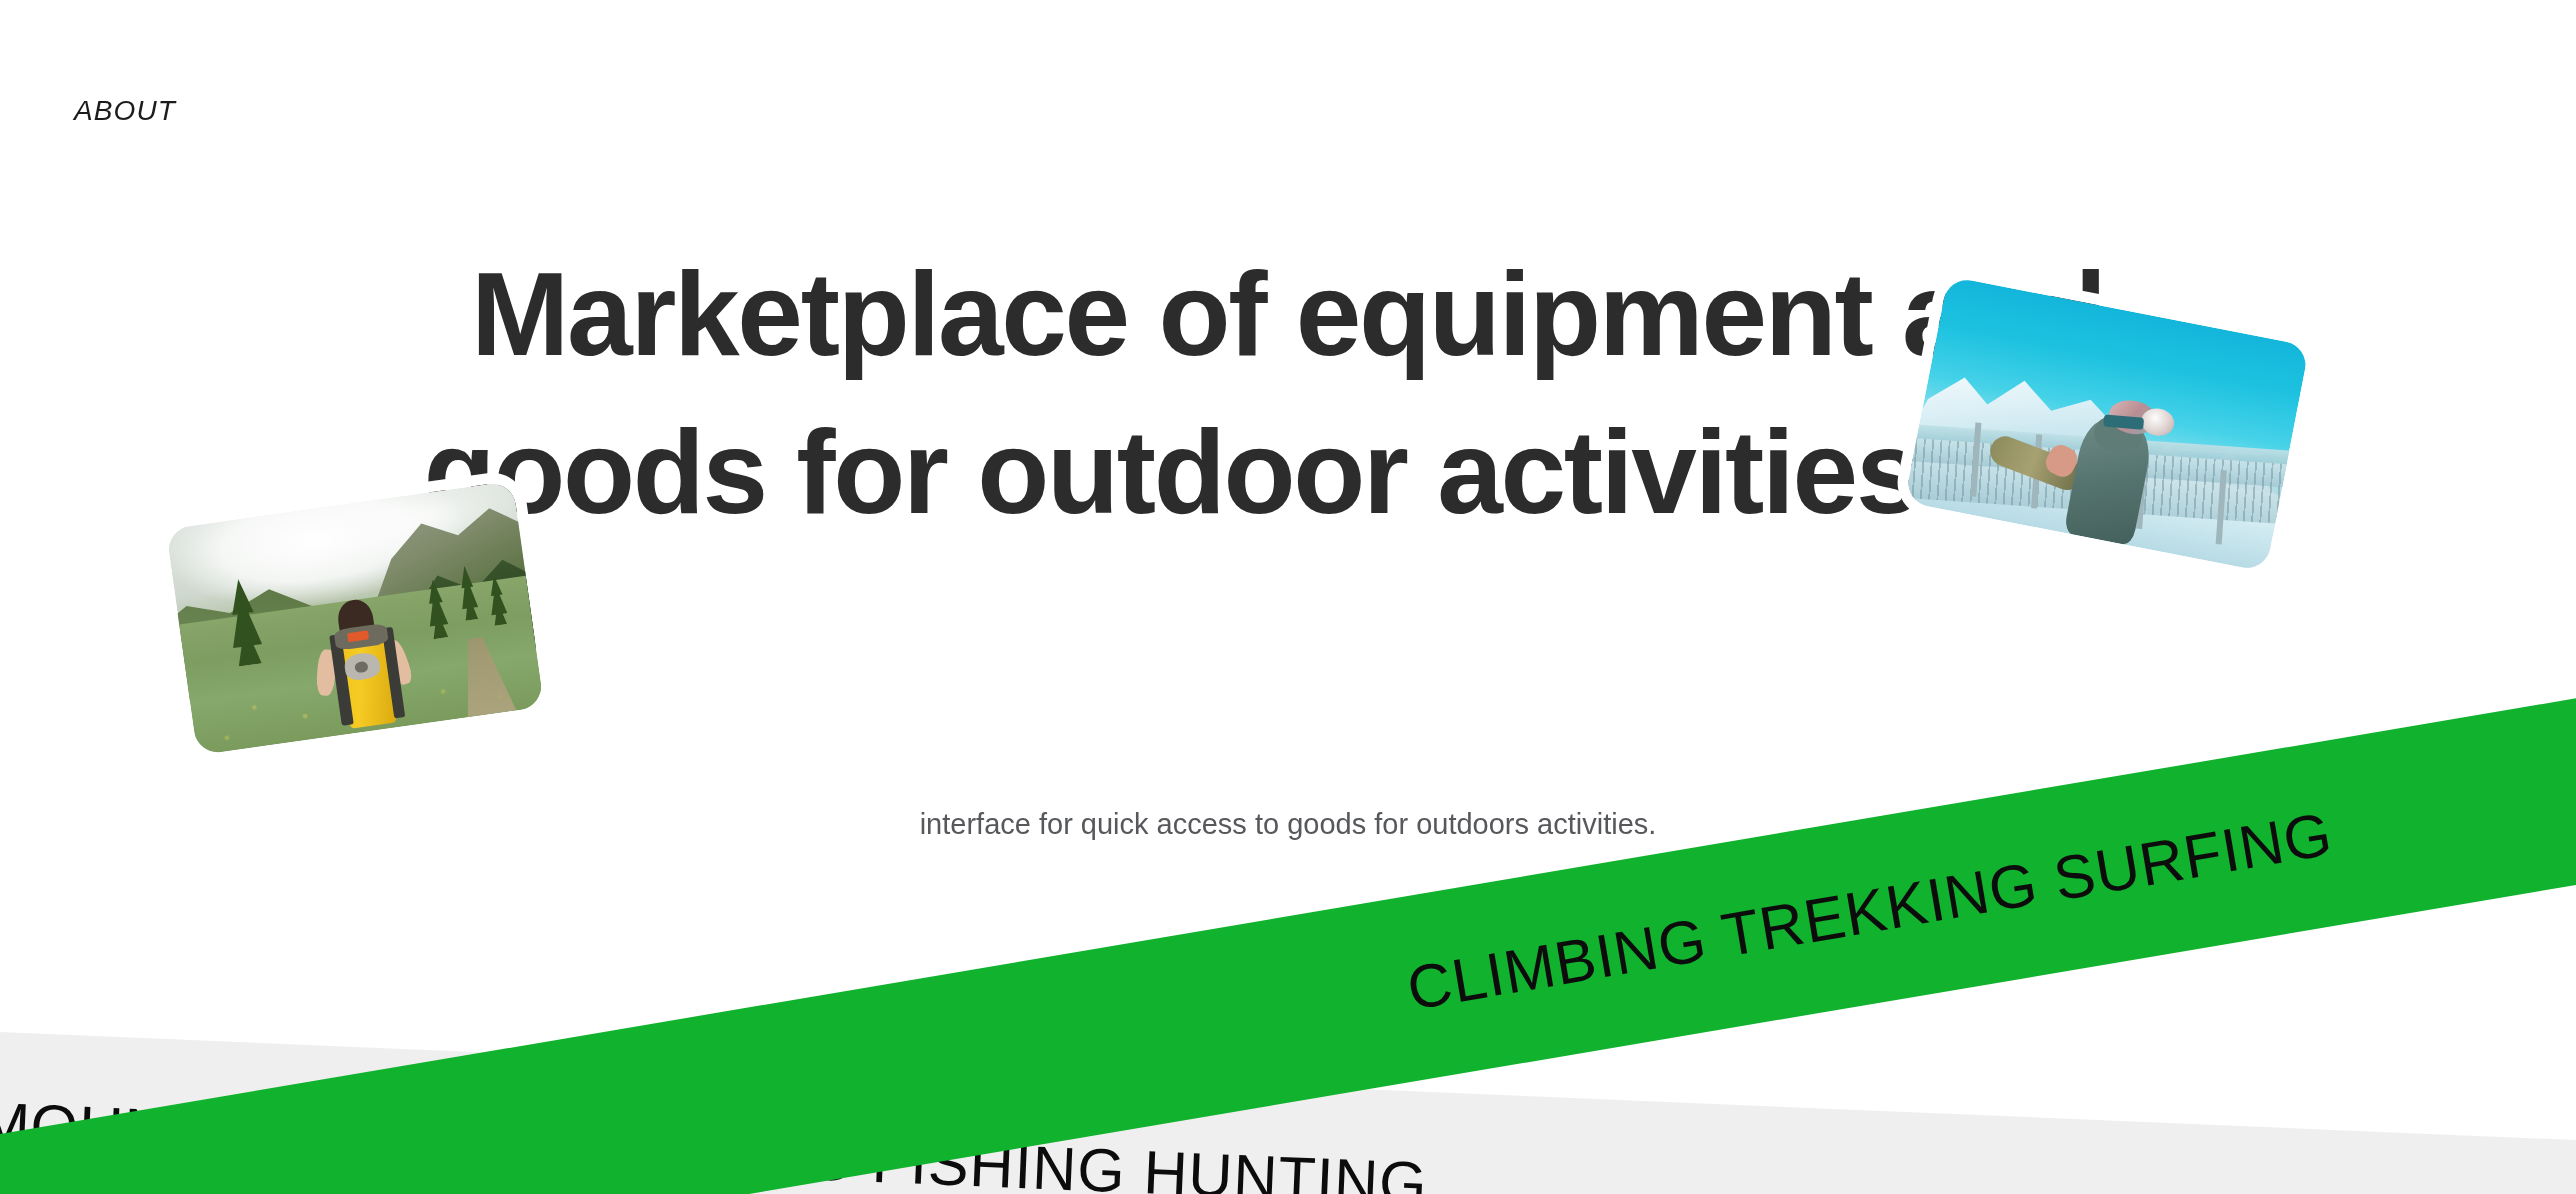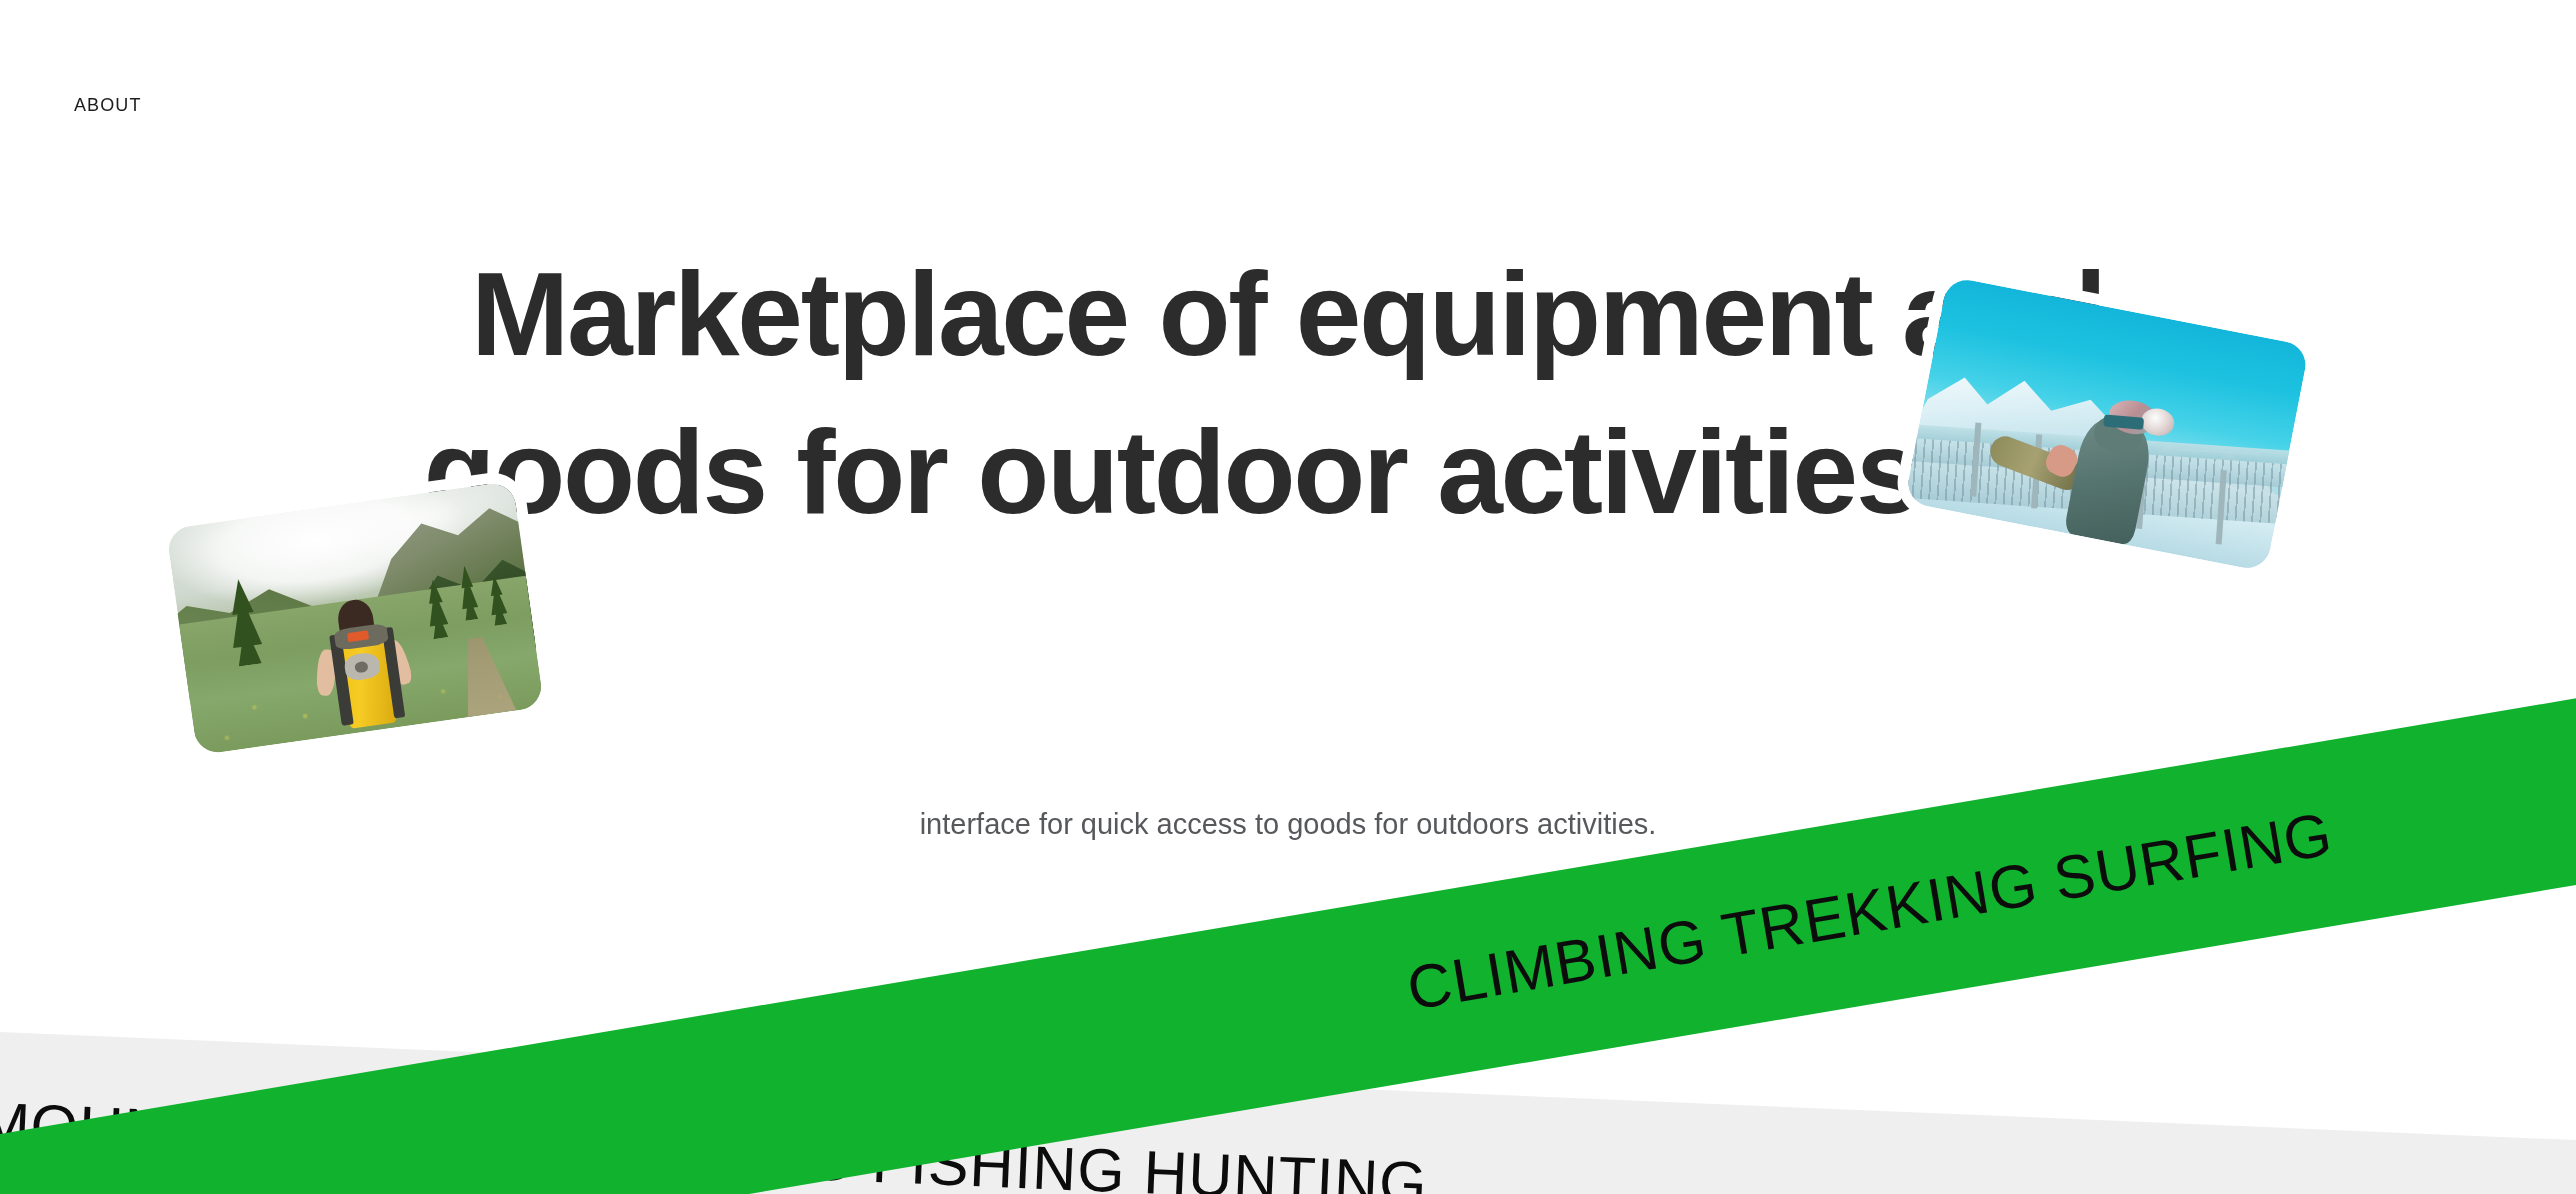--- a/index.html
+++ b/index.html
@@ -7,23 +7,24 @@
     width:2576px; height:1194px;
     background:#ffffff;
     font-family:"Liberation Sans", sans-serif;
     overflow:hidden;
   }
   .page { position:relative; width:2576px; height:1194px; background:#fff; overflow:hidden; }
 
   
   .about-label {
     position:absolute; left:74px; top:95px;
-    font-size:18px; letter-spacing:1.1px;
+    font-size:28px; letter-spacing:1.1px;
     color:#1c1c1c; font-weight:400;
     font-family:"Liberation Sans", sans-serif;
+    font-style:italic;
   }
 
   
   .hero-heading {
     position:absolute; left:0; top:235px; width:2576px;
     text-align:center;
     font-size:118px; line-height:158px;
     font-weight:700; letter-spacing:-2.3px;
     color:#2c2c2c;
     z-index:2;

